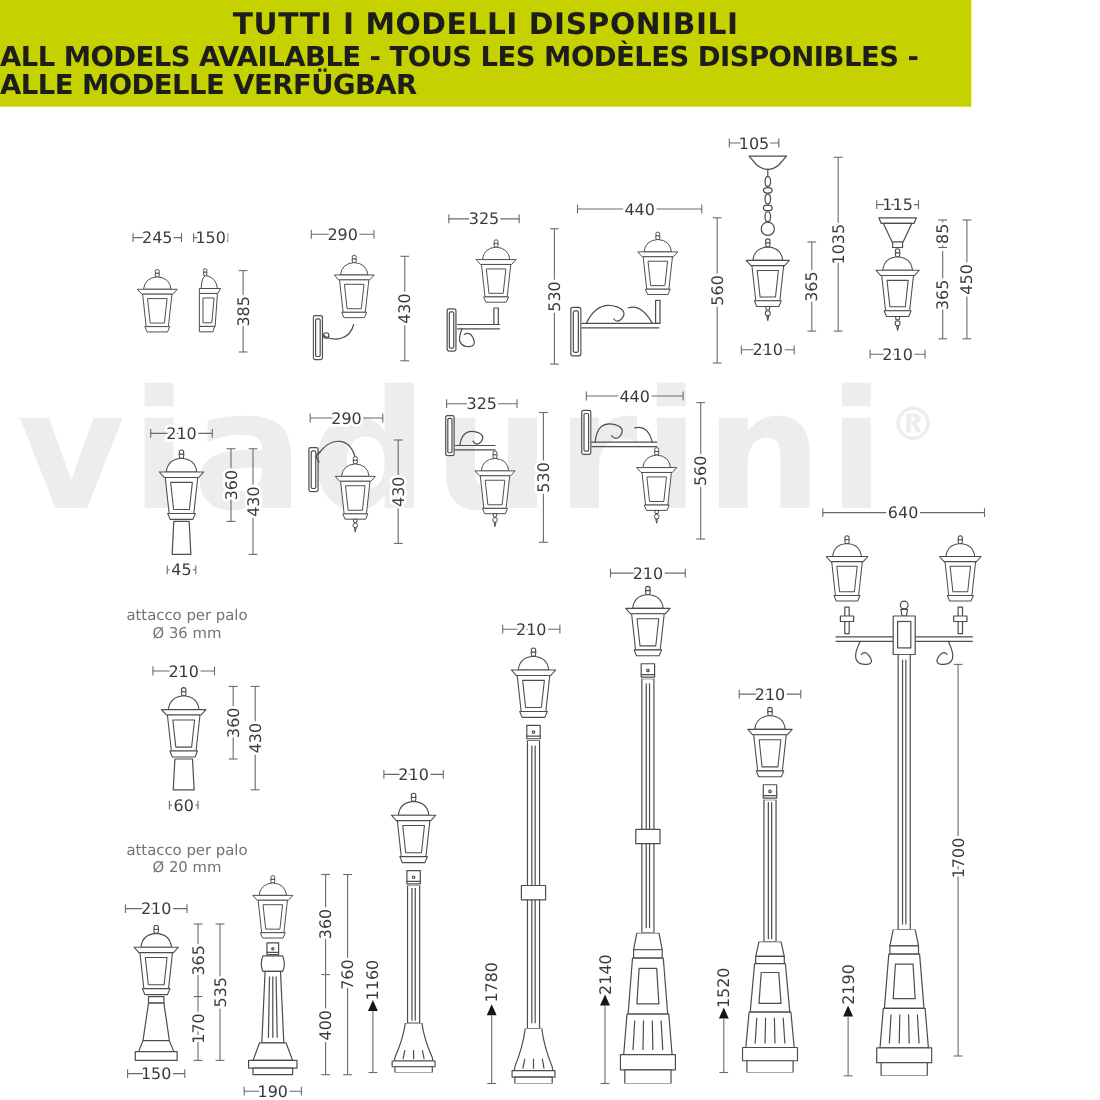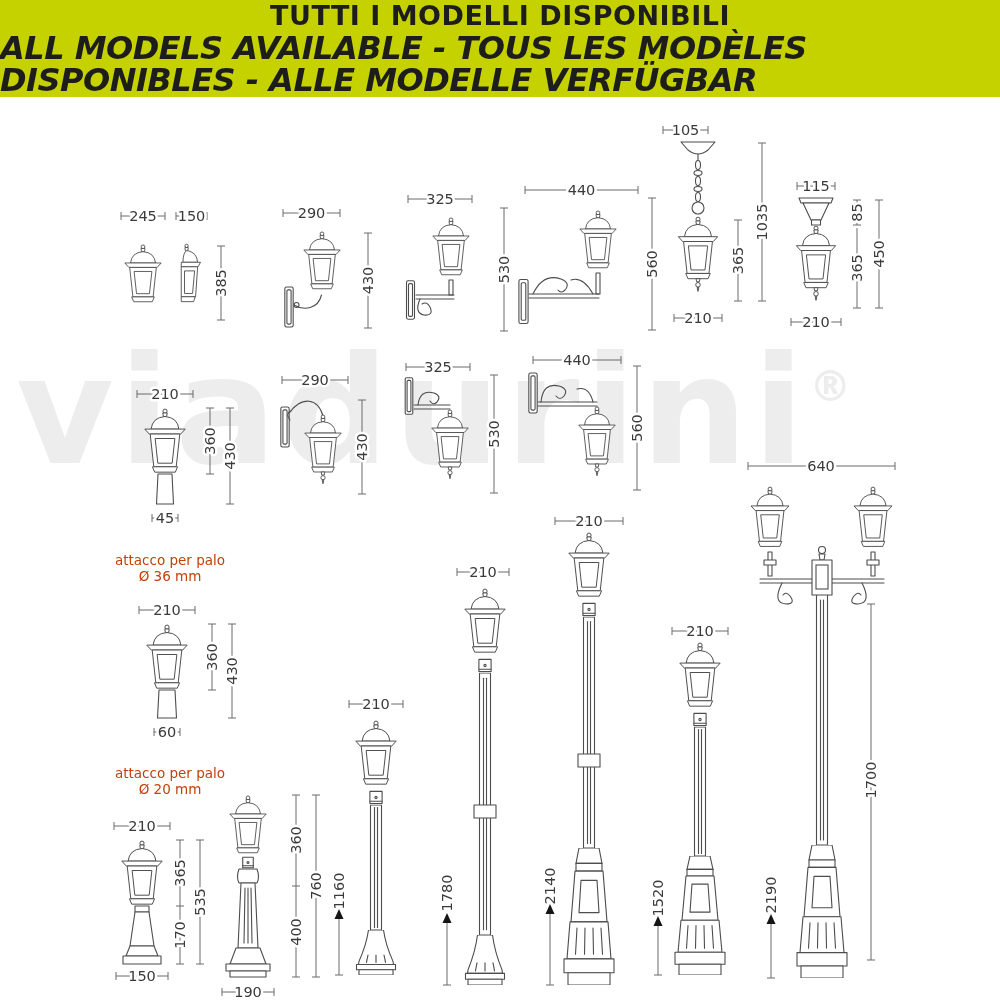--- a/index.html
+++ b/index.html
@@ -1,27 +1,27 @@
 <!DOCTYPE html>
 <html><head>
 <meta charset="utf-8">
 <style>
   html,body{margin:0;padding:0;background:#fff}
   .stage{position:relative;width:1000px;height:1000px;background:#fff;overflow:hidden;
          font-family:"DejaVu Sans",sans-serif}
-  .header{position:absolute;left:0;top:0;width:1000px;height:97px;background:#c6d200;
+  .header{position:absolute;left:0;top:0;width:883px;height:97px;background:#c6d200;
           display:flex;flex-direction:column;justify-content:center;align-items:center;
           gap:3px;z-index:2;color:#1d1d1b}
   .header .t1{font-size:27px;font-weight:bold;letter-spacing:.5px;line-height:1}
-  .header .t2{font-size:32px;font-weight:bold;font-style:italic;letter-spacing:-.5px;line-height:1}
+  .header .t2{font-size:25px;font-weight:bold;letter-spacing:-.5px;line-height:1}
   .watermark{position:absolute;left:16px;top:336px;z-index:0;white-space:nowrap;
              font-size:150px;font-weight:bold;color:#ededed;letter-spacing:5px;line-height:1}
   .watermark sup{font-size:42px;vertical-align:62px;letter-spacing:0}
   svg.scene{position:absolute;left:0;top:0;z-index:1}
-  .caption{position:absolute;z-index:1;text-align:center;font-size:13.5px;color:#c2410c;
+  .caption{position:absolute;z-index:1;text-align:center;font-size:13.5px;color:#737373;
            line-height:16px}
   .art{fill:#fff;stroke:#4d4d4d;stroke-width:1.1;stroke-linejoin:round}
   .ln{fill:none;stroke:#4d4d4d;stroke-width:1.1;stroke-linecap:round}
   .dim{stroke:#6a6a6a;stroke-width:1}
   .dl{font-size:14.5px;fill:#3a3a3a;text-anchor:middle;
       paint-order:stroke;stroke:#fff;stroke-width:5px;stroke-linejoin:round}
   .arr{fill:#151515}
 </style>
 </head>
 <body>

